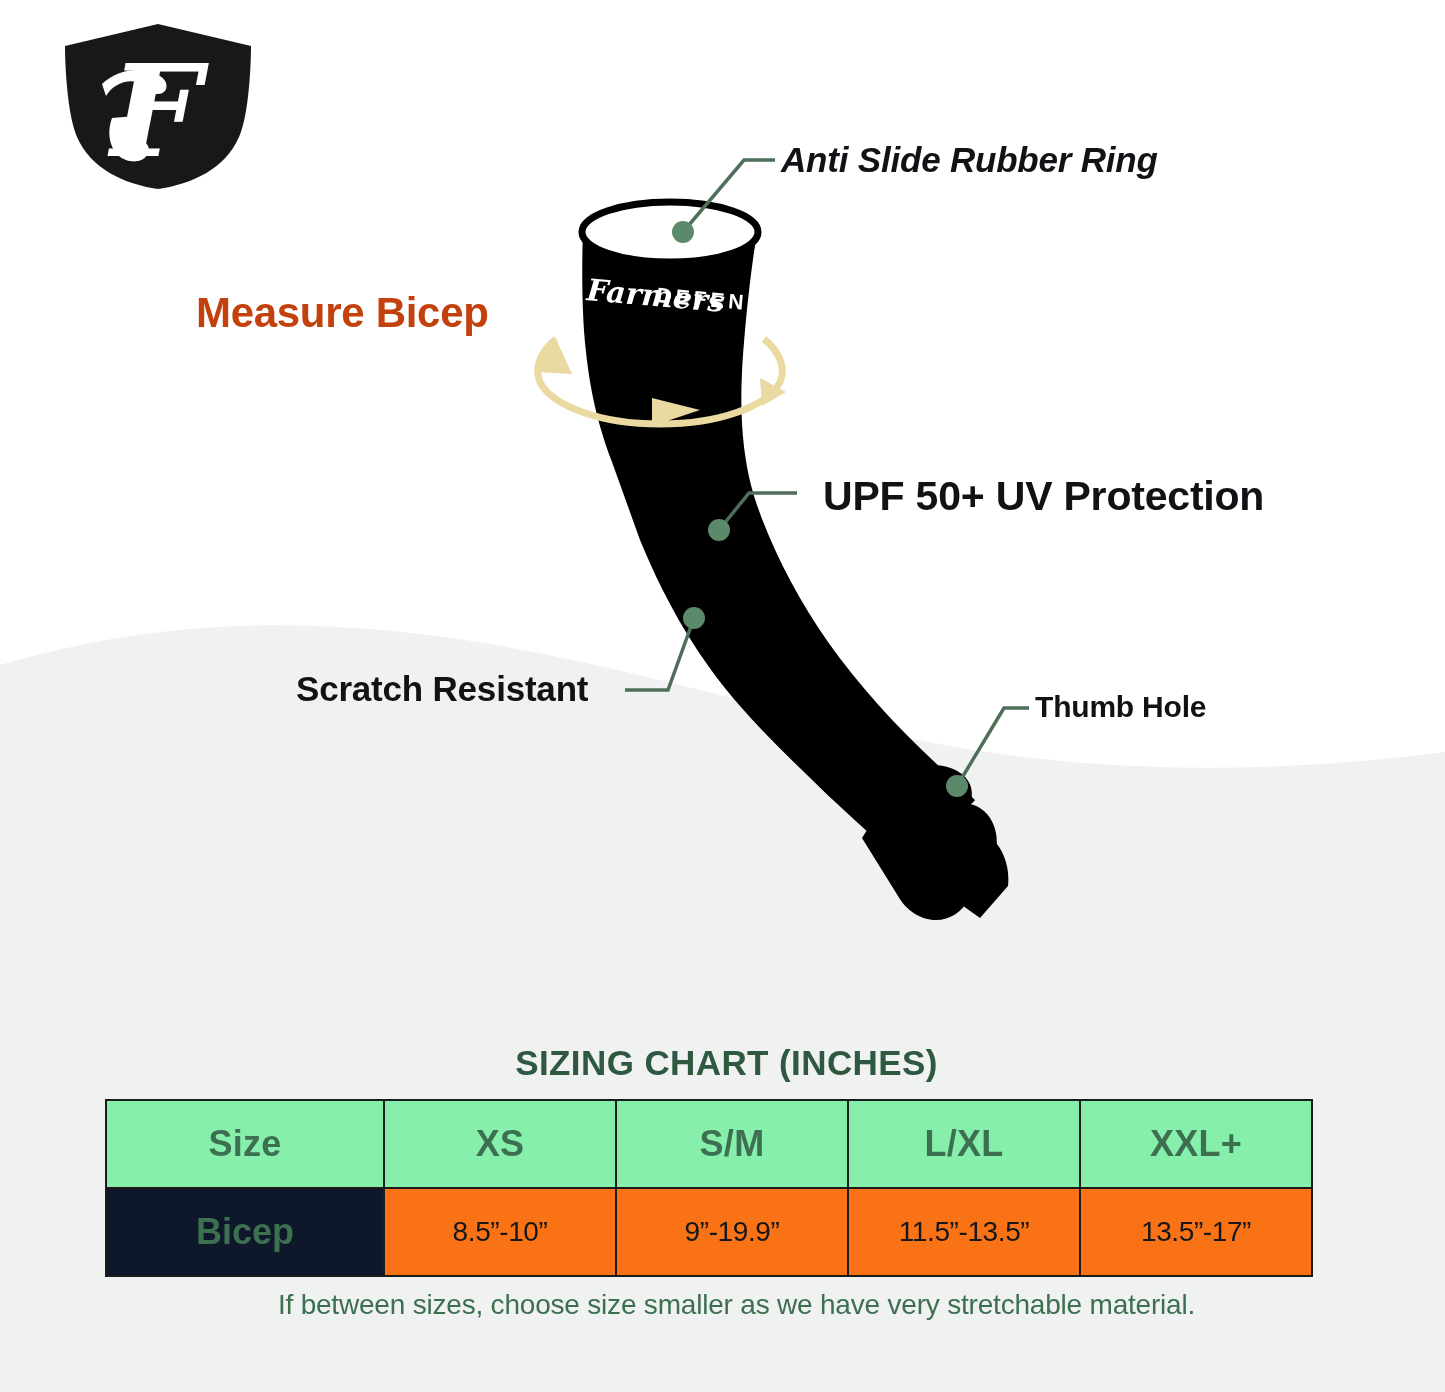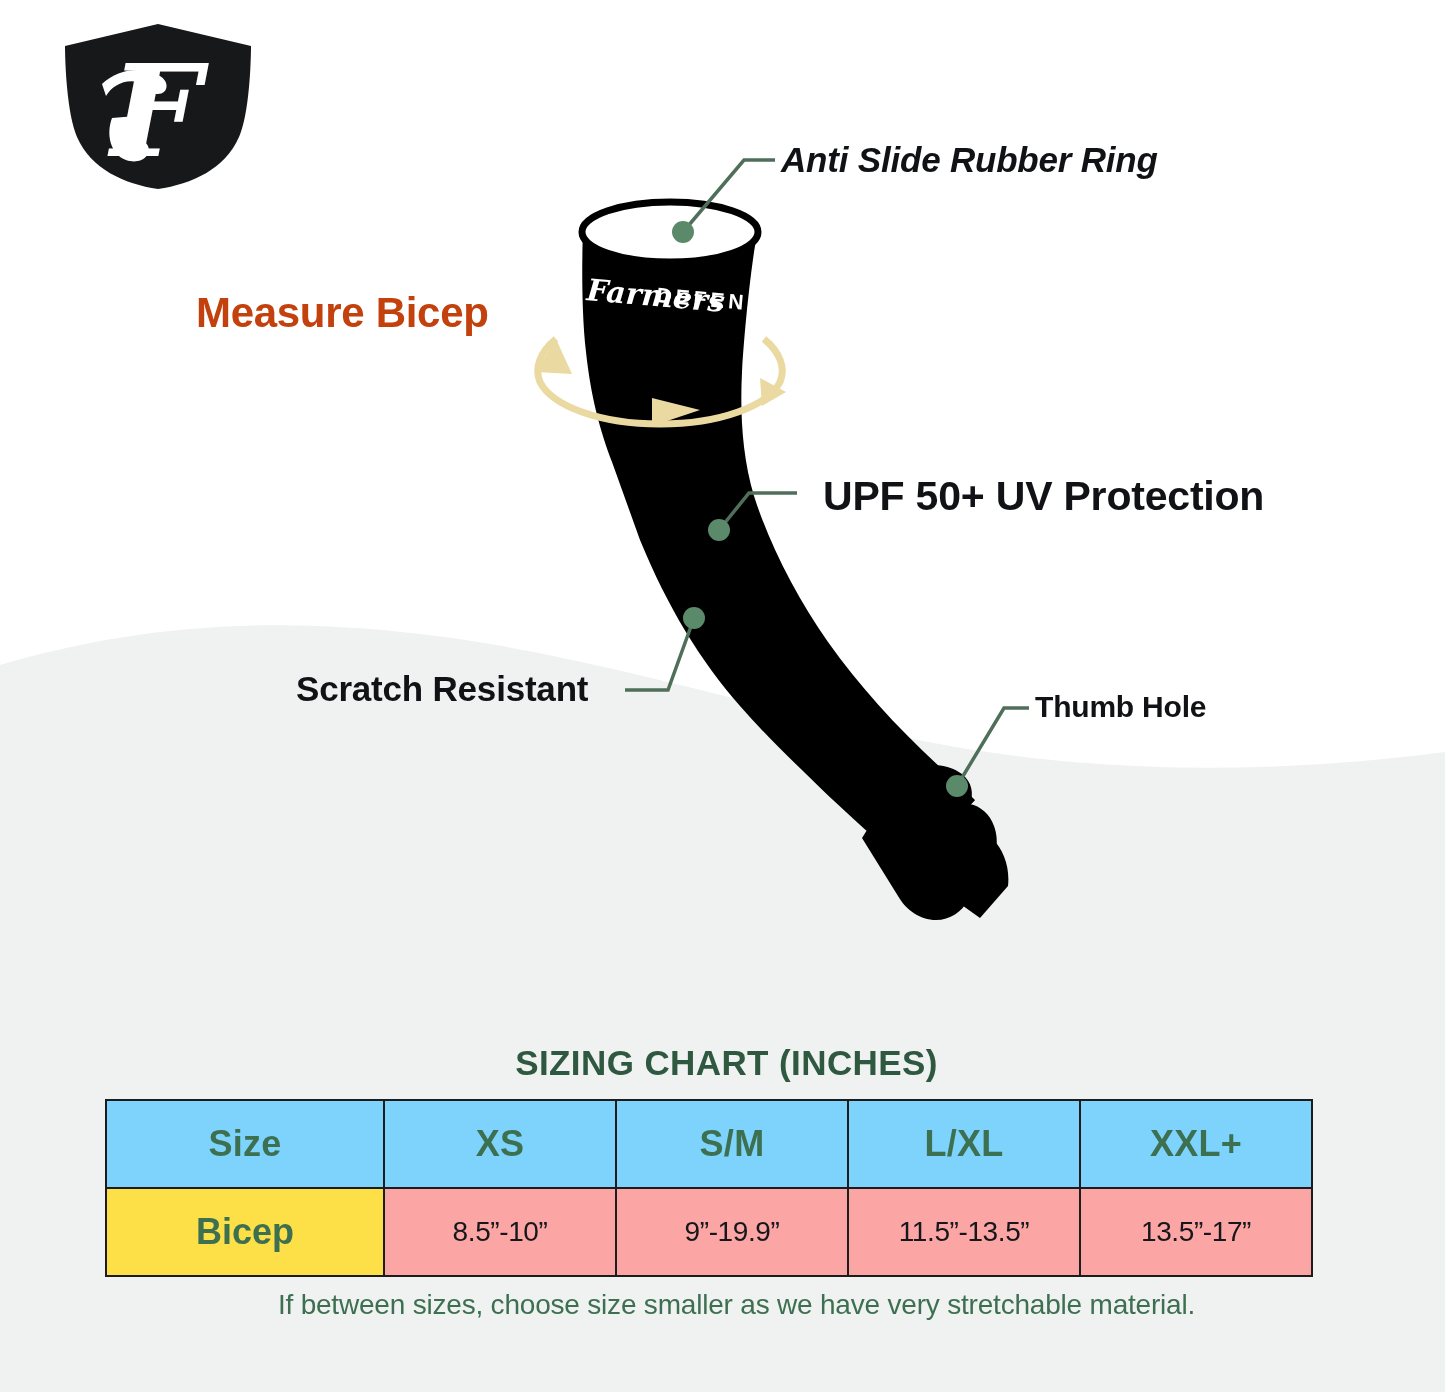--- a/index.html
+++ b/index.html
@@ -72,34 +72,34 @@
     table-layout:fixed;
   }
   #size-table td {
     border:2px solid #1c1c1c;
     height:88px;
     text-align:center;
     vertical-align:middle;
   }
   #size-table .col-label { width:278px; }
   #size-table .head-cell {
-    background:#7dd3fc;
+    background:#86efac;
     color:#3d7050;
     font-size:36px;
     font-weight:bold;
     letter-spacing:0.3px;
   }
   #size-table .row-label {
-    background:#fde047;
+    background:#0f172a;
     color:#3d7050;
     font-size:36px;
     font-weight:bold;
   }
   #size-table .value-cell {
-    background:#fca5a5;
+    background:#f97316;
     color:#15171a;
     font-size:28px;
     font-weight:normal;
     letter-spacing:-0.4px;
   }
 
   #chart-note {
     position:absolute; left:0; top:1289px; width:1445px;
     text-align:center;
     font-size:28px;

